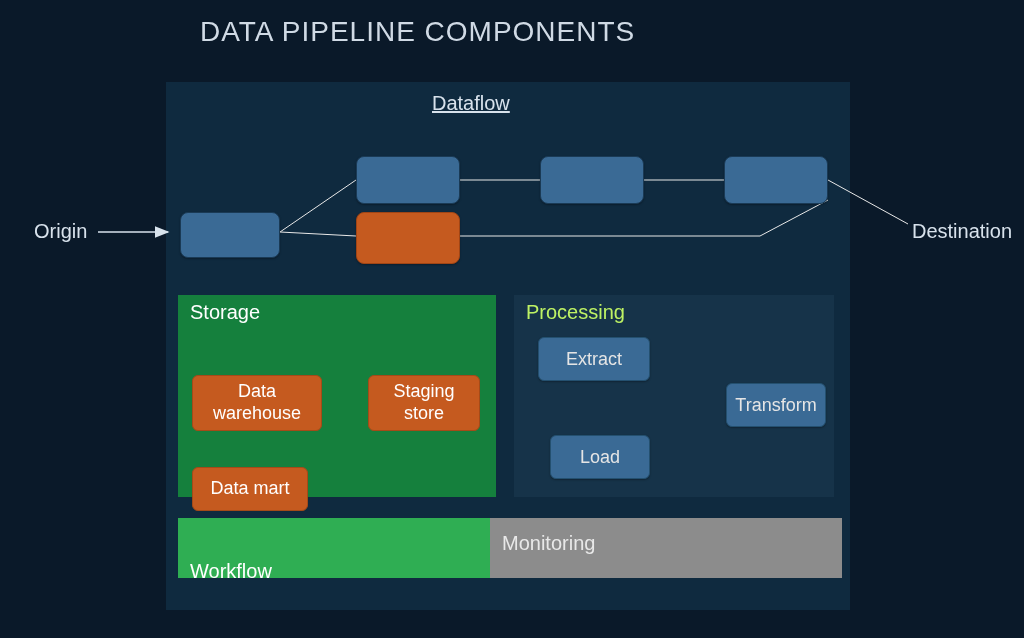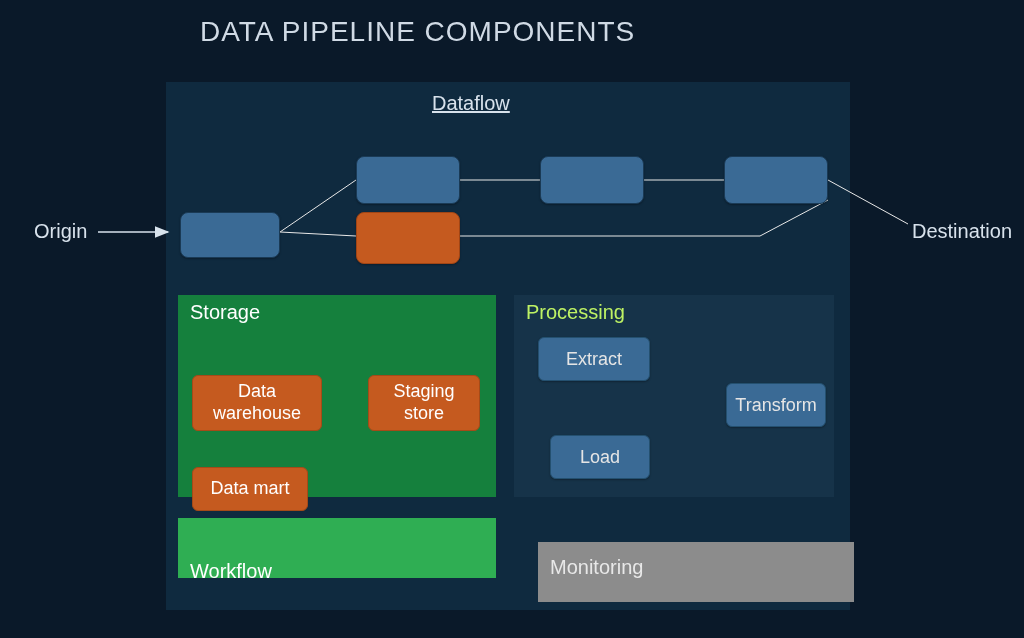--- a/index.html
+++ b/index.html
@@ -124,25 +124,24 @@
     background: #2fae53;
   }
   .workflow-title {
     position: absolute;
     top: 14px; left: 12px;
     font-size: 20px; color: #fff; font-weight: 300; margin-top: 28px;
   }
   .monitoring-panel {
     position: absolute;
     top: 518px;
-    left: 538px;
-    width: 316px;
+    left: 490px;
+    width: 352px;
     height: 60px;
     background: #8c8c8c;
-    margin-top: 24px;
   }
   .monitoring-title {
     position: absolute;
     top: 14px; left: 12px;
     font-size: 20px; color: #e8e8e8; font-weight: 300;
   }
 </style>
 </head>
 <body>
 

